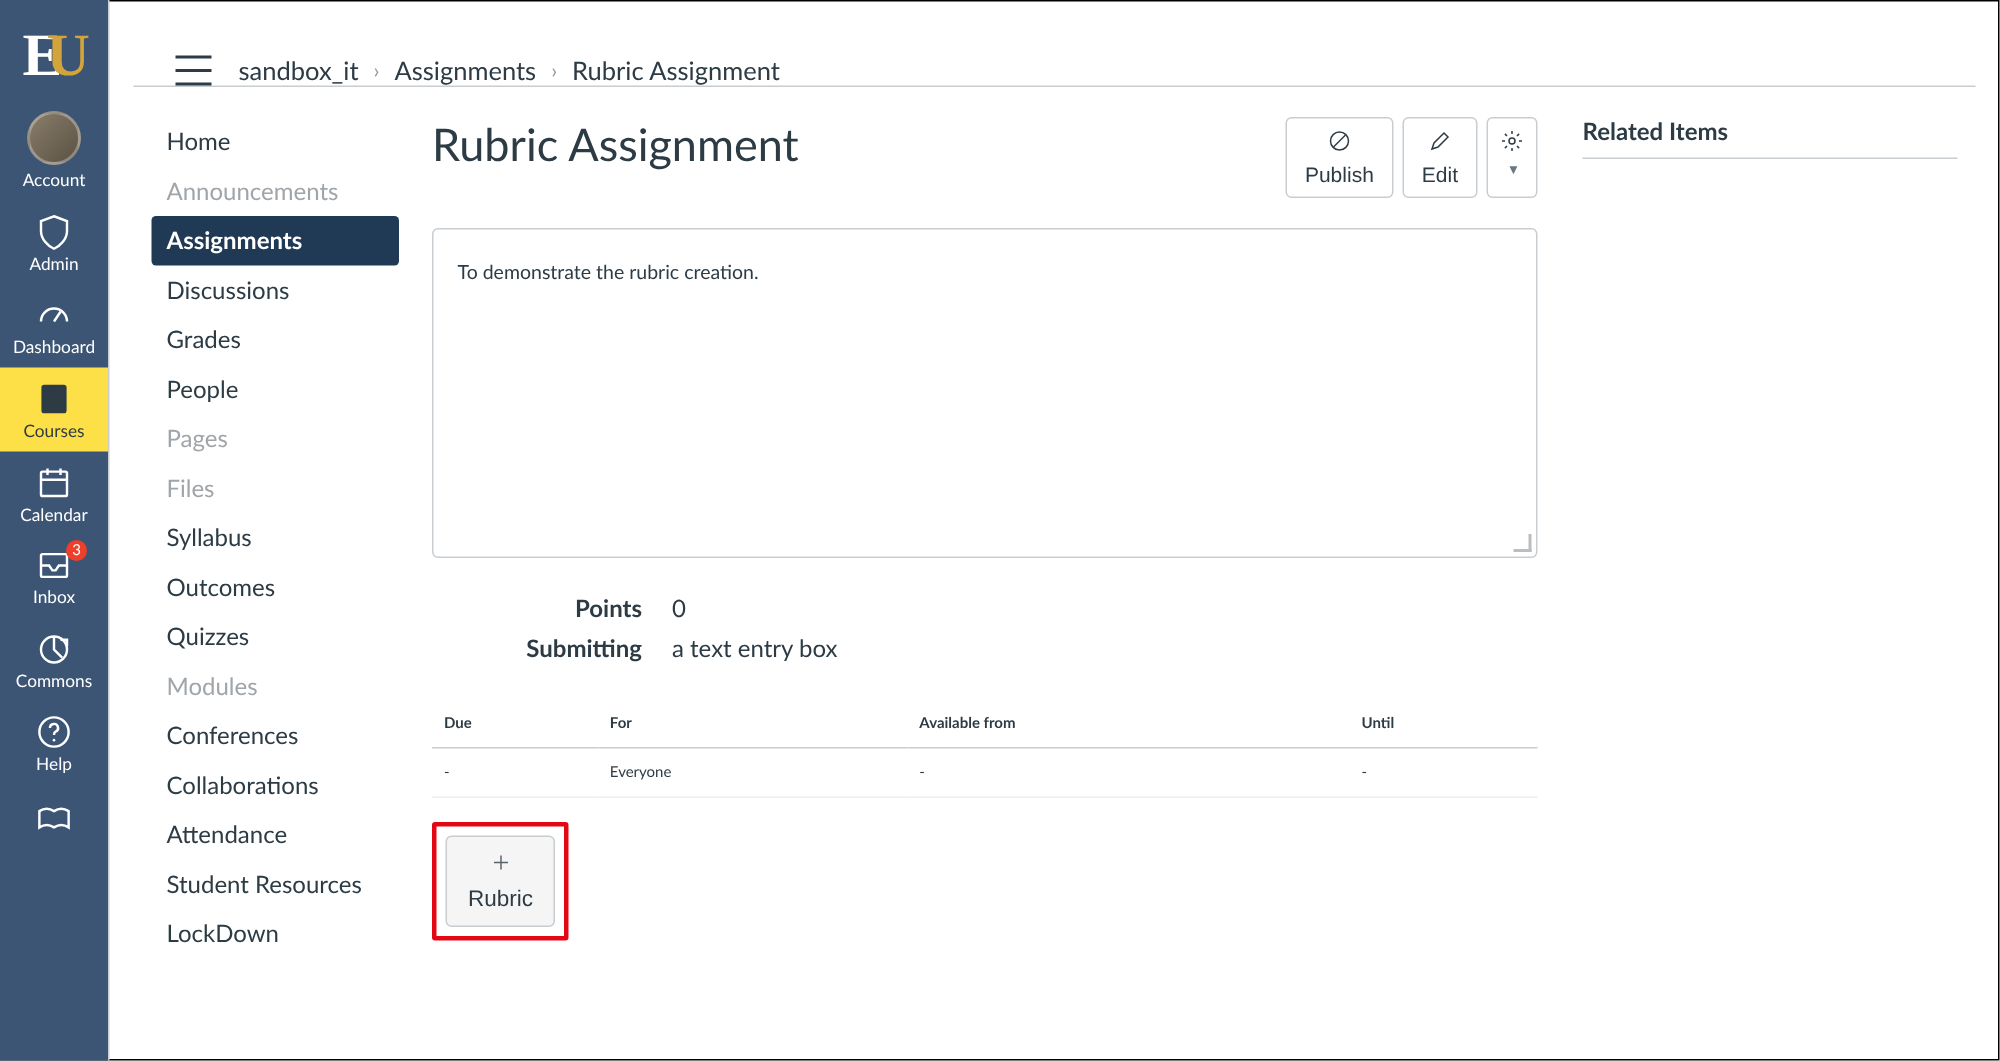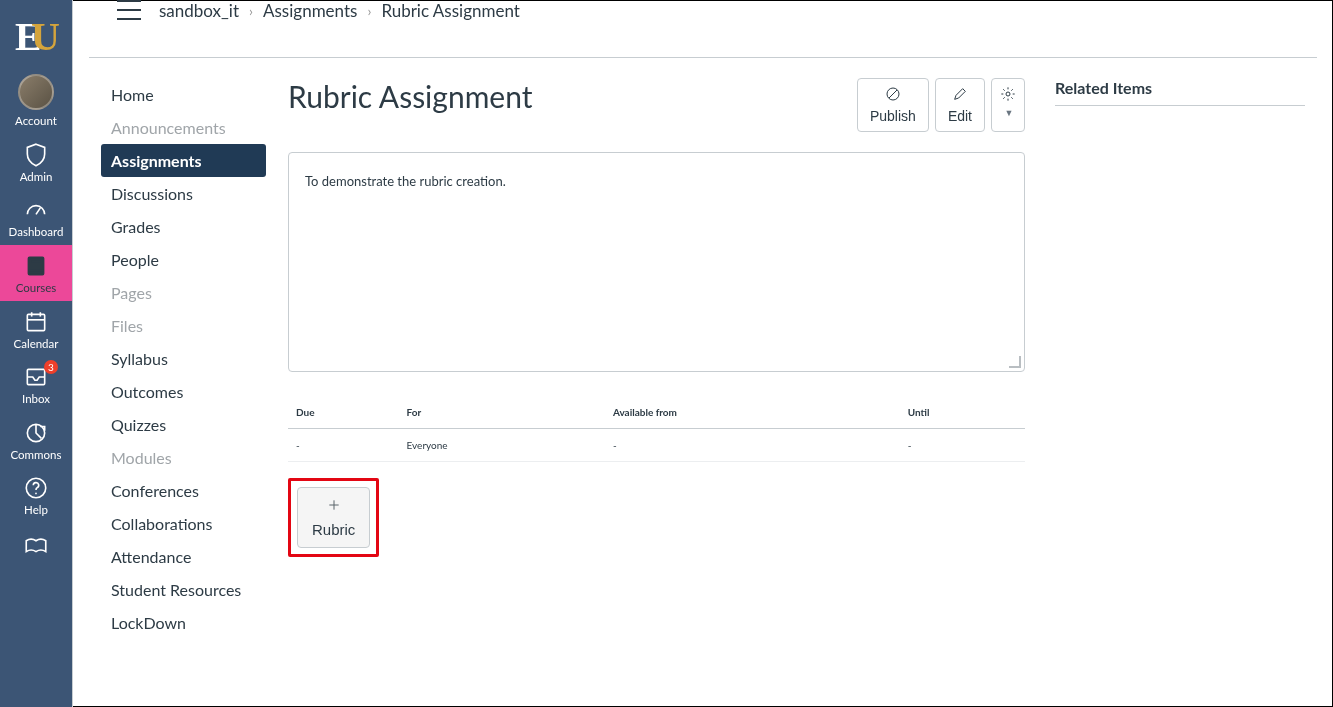--- a/index.html
+++ b/index.html
@@ -39,21 +39,21 @@
       flex-direction: column;
       align-items: center;
       cursor: pointer;
       color: #fff;
       font-size: 11.5px;
       line-height: 1.1;
       text-align: center;
       gap: 3px;
       position: relative;
     }
-    .nav-item.active { background: #ec4899; color: #2d3b45; }
+    .nav-item.active { background: #fde047; color: #2d3b45; }
     .nav-item svg { width: 26px; height: 26px; }
     .nav-item.active svg { fill: #2d3b45; stroke: #2d3b45; }
     .nav-item:not(.active) svg { fill: none; stroke: #fff; }
     .nav-item .label { word-break: break-word; }
     .badge {
       position: absolute;
       top: 4px;
       right: 14px;
       background: #ee3f2a;
       color: #fff;
@@ -80,21 +80,21 @@
       position: absolute;
       left: 72px; top: 0;
       width: calc(100% - 72px);
       height: 100%;
       overflow: hidden;
       border-left: 1px solid #c7cdd1;
     }
     
     .header {
       display: flex;
-      align-items: flex-start;
+      align-items: flex-end;
       height: 58px;
       padding: 0 28px;
       border-bottom: 1px solid #c7cdd1;
       margin: 0 16px;
       gap: 18px;
     }
     .hamburger { width: 24px; height: 20px; cursor: pointer; display:flex; flex-direction:column; justify-content:space-between; }
     .hamburger span { display:block; height:2px; width:100%; background:#2d3b45; }
     .breadcrumb { display:flex; align-items:center; gap: 10px; font-size: 17px; }
     .breadcrumb a { color:#2d3b45; text-decoration:none; }
@@ -372,20 +372,30 @@
               </svg>
             <span class="caret">▼</span>
           </button>
         </div>
       </div>
 
       <div class="desc-box">
         <span>To demonstrate the rubric creation.</span>
       </div>
 
+      <div class="details">
+        <div class="detail-row">
+          <div class="detail-label">Points</div>
+          <div class="detail-value">0</div>
+        </div>
+        <div class="detail-row">
+          <div class="detail-label">Submitting</div>
+          <div class="detail-value">a text entry box</div>
+        </div>
+      </div>
 
       <table class="due-table">
         <thead>
           <tr>
             <th style="width:15%">Due</th>
             <th style="width:28%">For</th>
             <th style="width:40%">Available from</th>
             <th>Until</th>
           </tr>
         </thead>

